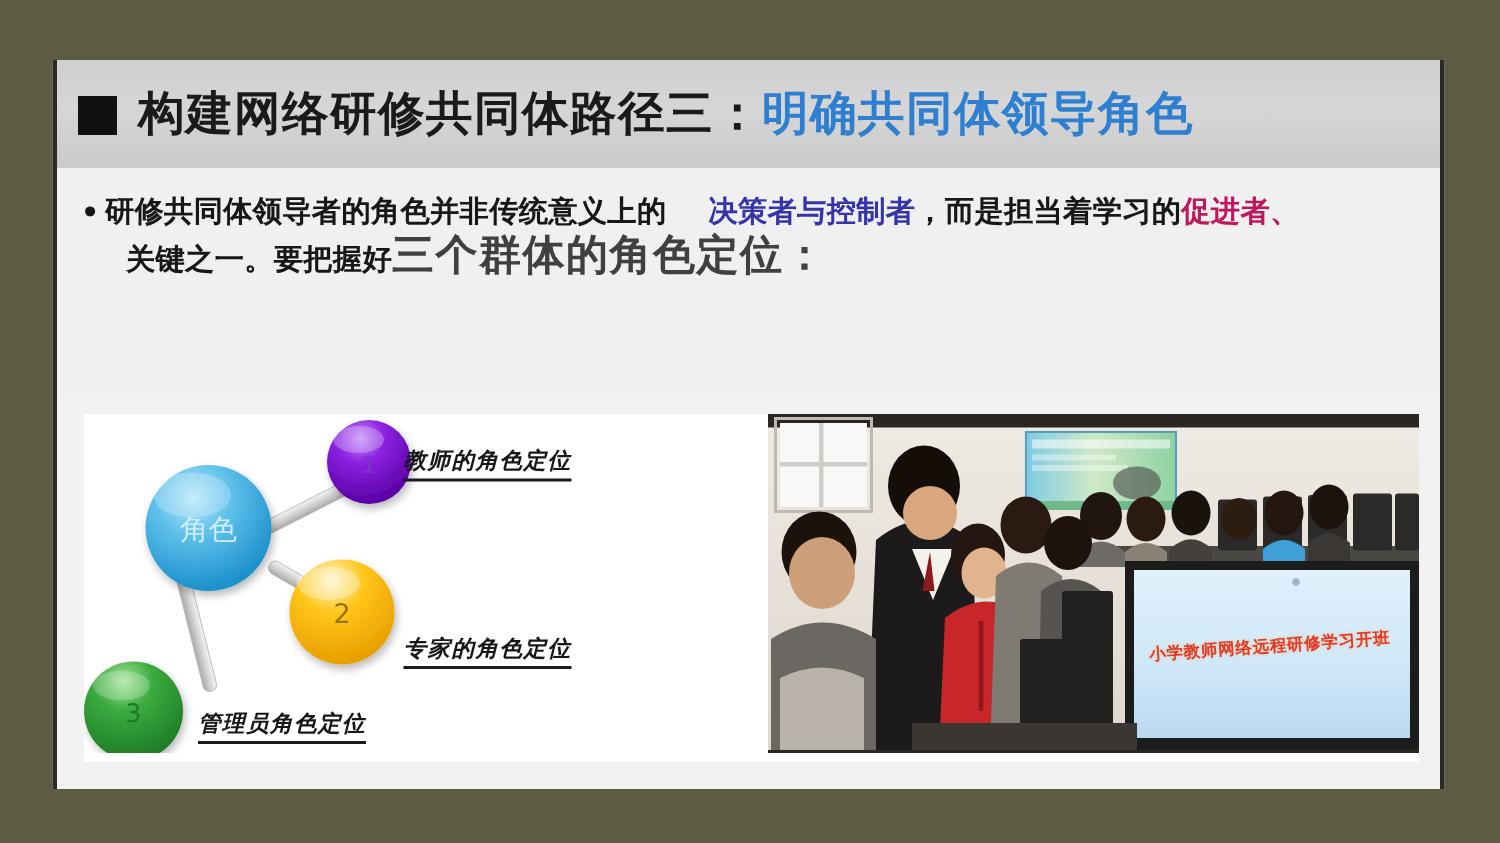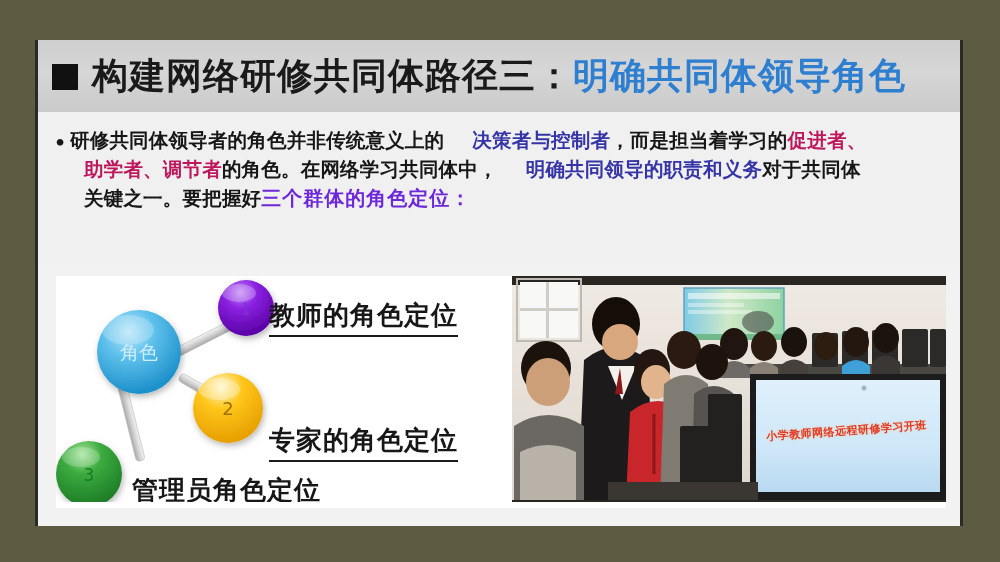--- a/index.html
+++ b/index.html
@@ -25,21 +25,21 @@
     position:absolute;left:0;top:0;width:100%;height:72px;
     background:linear-gradient(to bottom,#cfcfcf 0%,#d6d6d6 45%,#cacaca 100%);
     display:flex;align-items:center;
     box-sizing:border-box;padding-left:14px;
   }
   .bullet-square{
     width:26px;height:26px;background:#111;flex:0 0 auto;margin-right:14px;
     margin-top:2px;
   }
   .title-text{
-    font-size:36px;font-weight:bold;color:#1a1a1a;letter-spacing:1px;
+    font-size:31px;font-weight:bold;color:#1a1a1a;letter-spacing:1px;
     white-space:nowrap;
     font-family:Liberation Mono, monospace;
   }
   .title-accent{color:#2f7fd0;}
   .title-colon{color:#1a1a1a;}
 
   
   .body-wrap{
     position:absolute;left:0;top:72px;width:100%;height:152px;
     background:#f0f0f0;
@@ -54,41 +54,41 @@
     letter-spacing:0.2px;
   }
   .dot{
     position:absolute;left:0px;top:2px;font-size:19px;color:#171717;
   }
   .para .lines{padding-left:16px;}
   .ln{white-space:nowrap;}
   .ln.i{text-indent:14px;}
   .blue{color:#3535a8;padding-left:28px;}
   .red{color:#be185d;}
-  .big-red{color:#6d28d9;font-size:20px;letter-spacing:1px;}
+  .big-red{color:#404040;font-size:28px;letter-spacing:1px;}
 
   
   .panel{
     position:absolute;left:18px;top:236px;width:890px;height:232px;
     background:#ffffff;
   }
 
   
   .diagram{
     position:absolute;left:0;top:0;width:452px;height:232px;
     background:#ffffff;overflow:hidden;
   }
   .diagram svg{position:absolute;left:0;top:0;}
 
   .dlabel{
     position:absolute;
-    font-size:26px;font-weight:bold;color:#171717;
+    font-size:15px;font-weight:bold;color:#171717;
     font-family:"DejaVu Sans","Liberation Sans",sans-serif;
     border-bottom:2.5px solid #1b1b1b;
-    padding-bottom:2px;white-space:nowrap;letter-spacing:1px;
+    padding-bottom:2px;white-space:nowrap;letter-spacing:1px;font-style:italic;
   }
   #dlabel-1{left:213px;top:22px;}
   #dlabel-2{left:213px;top:118px;margin-top:29px;}
   #dlabel-3{left:76px;top:181px;margin-top:16px;}
 
   
   .photo{
     position:absolute;left:456px;top:0;width:434px;height:232px;
     background:#1b1b1b;overflow:hidden;
   }
@@ -118,23 +118,20 @@
         <span>构建网络研修共同体路径三</span><span class="title-colon">：</span><span class="title-accent">明确共同体领导角色</span>
       </div>
     </div>
 
     <div class="body-wrap">
       <div class="para">
         <span class="dot">•</span>
         <div class="lines">
           <div class="ln">
             <span>研修共同体领导者的角色并非传统意义上的</span><span class="blue">决策者与控制者</span><span>，而是担当着学习的</span><span class="red">促进者、</span>
-          </div>
-          <div class="ln i">
-            <span class="red">助学者、调节者</span><span>的角色。在网络学习共同体中，</span><span class="blue">明确共同领导的职责和义务</span><span>对于共同体</span>
           </div>
           <div class="ln i">
             <span>关键之一。要把握好</span><span class="big-red">三个群体的角色定位：</span>
           </div>
         </div>
       </div>
     </div>
 
     <div class="panel">
 

